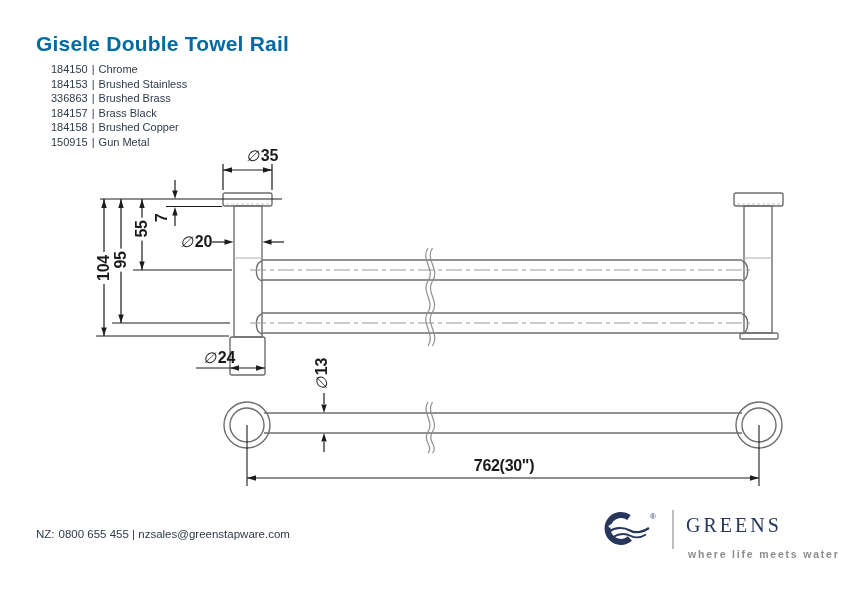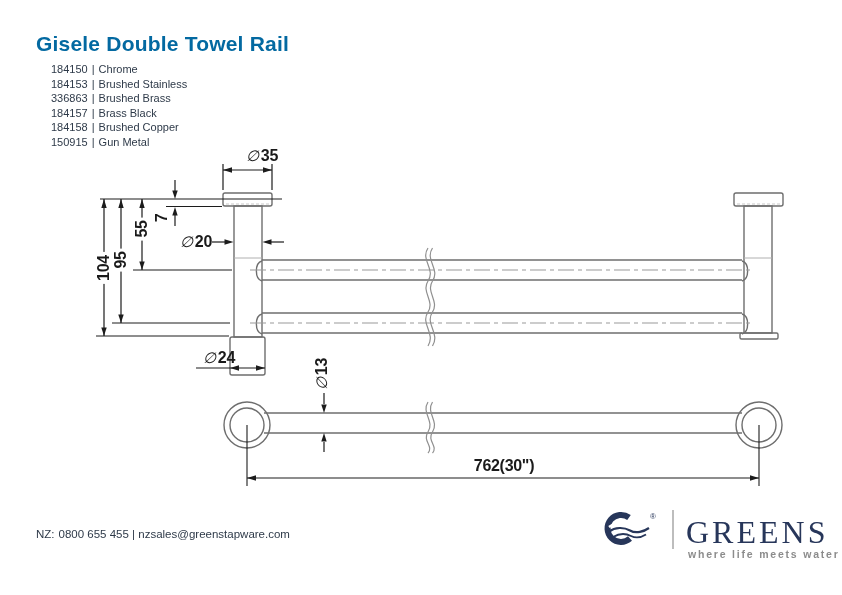--- a/index.html
+++ b/index.html
@@ -26,21 +26,21 @@
   .dim .sym{font-weight:400; font-style:italic; font-size:15px; margin-right:2px;}
   .dim.rot{transform:translate(-50%,-50%) rotate(-90deg);}
   .dim.bgw{background:#ffffff; padding:1px 3px;}
   
   .footer-contacts{position:absolute; left:36px; top:527px; font-size:11.5px; color:#2e3a49;}
   .contact-row{line-height:15.5px; white-space:nowrap;}
   .contact-row .clabel{font-weight:400; margin-right:4px;}
   .logo-divider{position:absolute; left:672px; top:510px; width:2px; height:39px; background:#bdbdbd;}
   .brand{
     position:absolute; left:686px; top:514px; font-family:"Liberation Serif", serif;
-    font-size:32px; color:#27365a; letter-spacing:3px; font-weight:500;
+    font-size:20px; color:#27365a; letter-spacing:3px; font-weight:500;
   }
   .registered{position:absolute; left:650px; top:512px; font-size:8px; color:#27365a;}
   .tagline{
     position:absolute; left:688px; top:548px; font-size:10.5px; color:#8c8c8c;
     letter-spacing:1.8px; font-weight:700;
   }
 </style>
 </head>
 <body>
 

